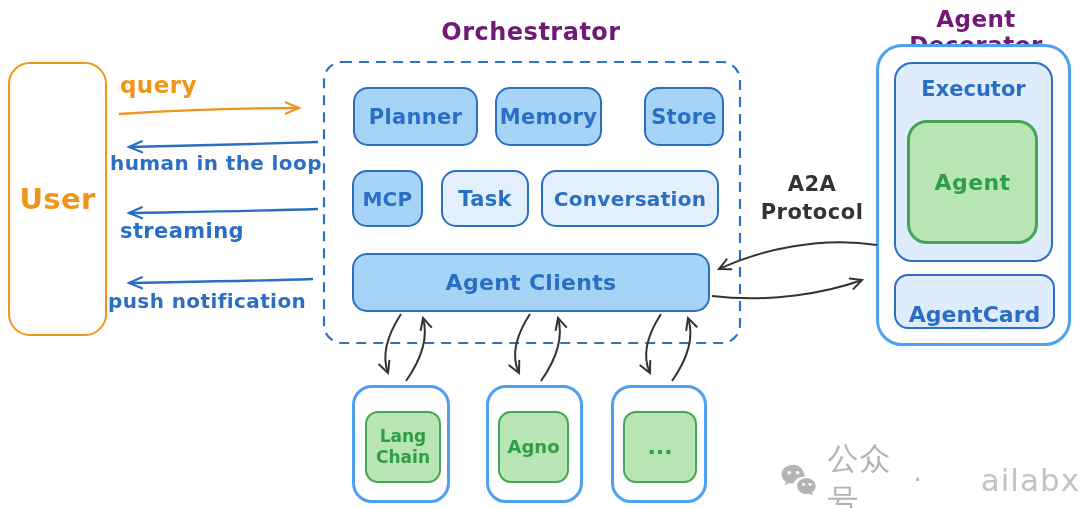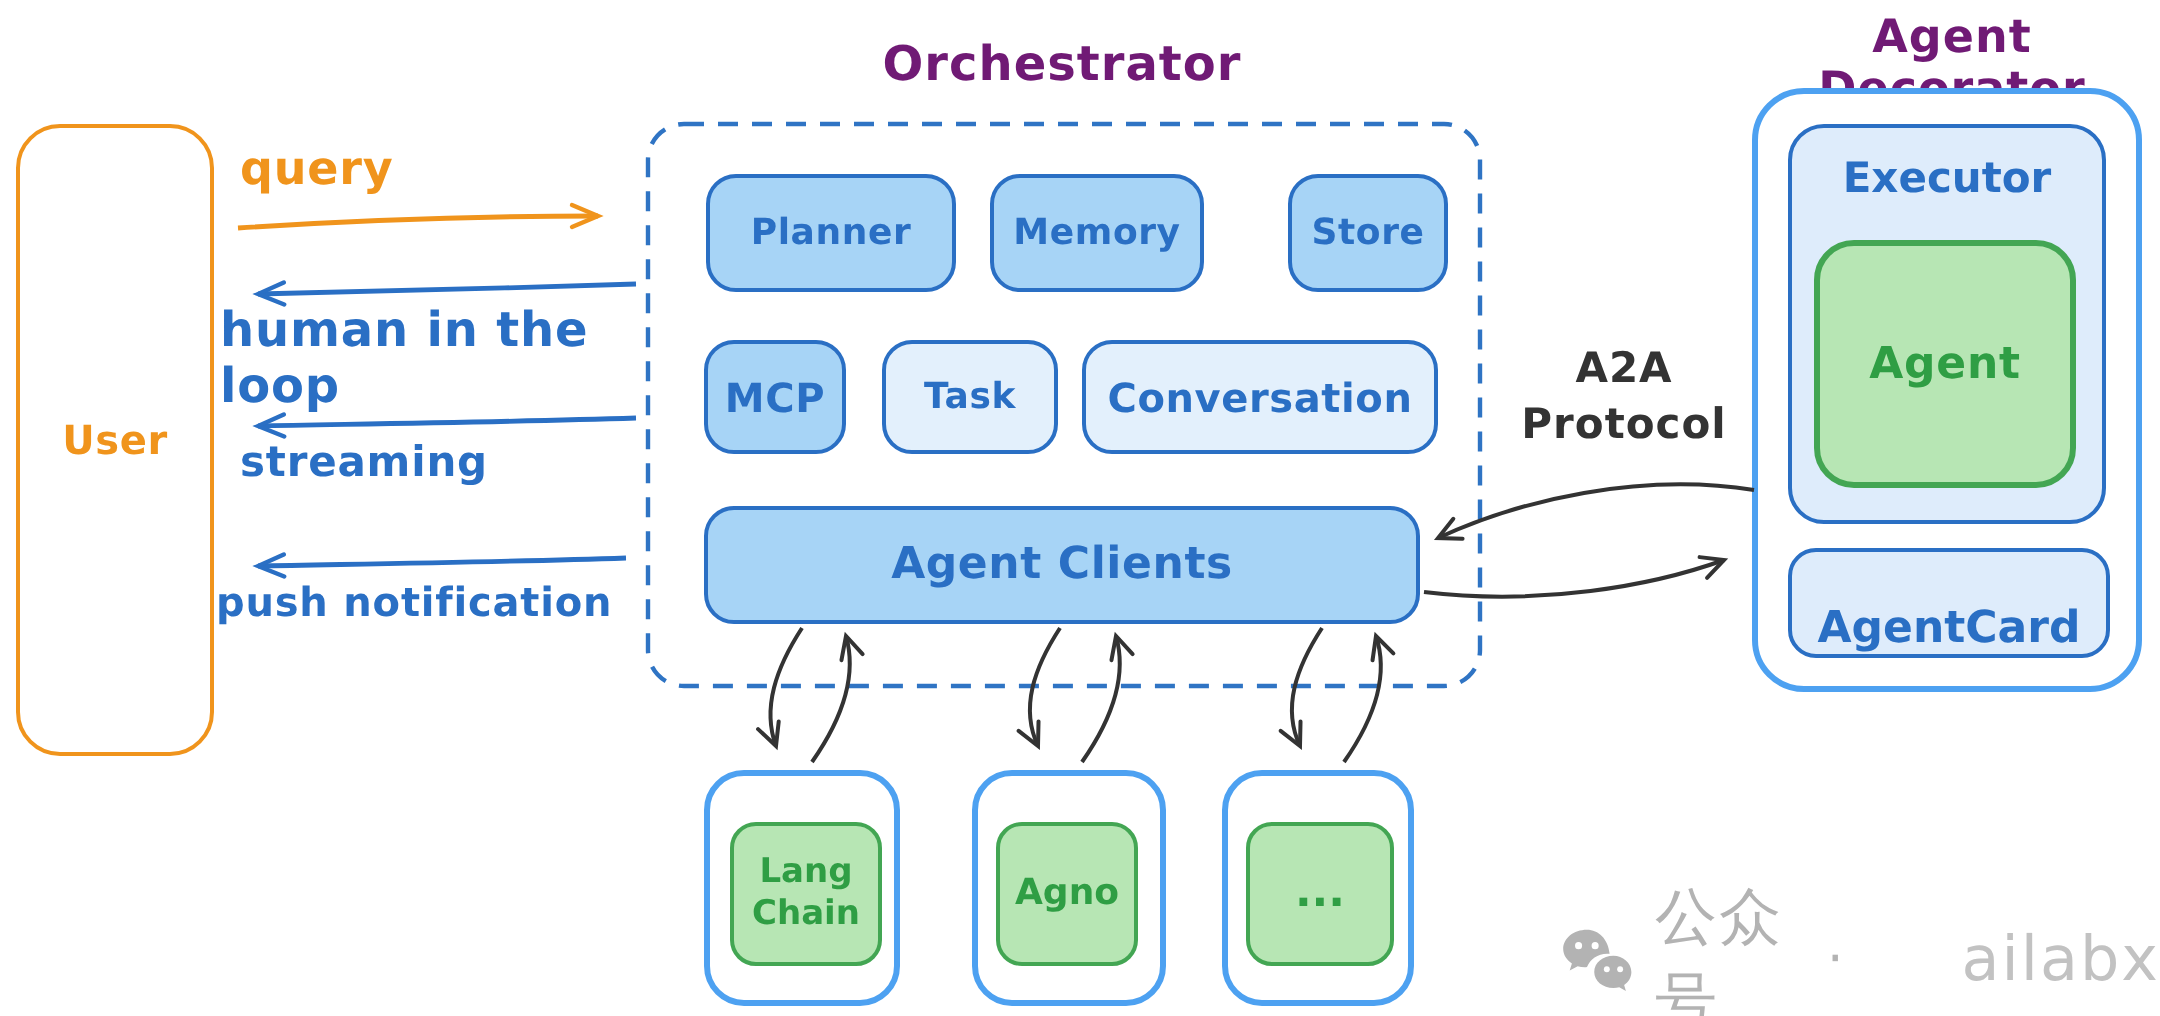--- a/index.html
+++ b/index.html
@@ -4,45 +4,45 @@
 <style>
   html,body{margin:0;padding:0;background:#fff;}
   .stage{
     position:relative;width:1080px;height:508px;background:#ffffff;
     font-family:"DejaVu Sans",sans-serif;overflow:hidden;
   }
   
   .node{
     position:absolute;display:flex;align-items:center;justify-content:center;
     border:2px solid #2a6fc4;border-radius:15px;color:#2a6fc4;
-    font-weight:600;font-size:18px;letter-spacing:.3px;box-sizing:border-box;
+    font-weight:600;font-size:21px;letter-spacing:.3px;box-sizing:border-box;
   }
   .fill-med{background:#a7d4f6;}
   .fill-light{background:#e3f0fc;}
   
   .planner{left:353px;top:87px;width:125px;height:59px;}
   .memory{left:495px;top:87px;width:107px;height:59px;}
   .store{left:644px;top:87px;width:80px;height:59px;}
   .mcp{left:352px;top:170px;width:71px;height:57px;font-size:20px;}
   .task{left:441px;top:170px;width:88px;height:57px;}
   .conversation{left:541px;top:170px;width:178px;height:57px;font-size:20px;}
   .agent-clients{left:352px;top:253px;width:358px;height:59px;font-size:22px;}
   
   .title{position:absolute;color:#701a75;font-weight:600;text-align:center;letter-spacing:.5px;}
   .orchestrator-title{left:322px;top:18px;width:418px;font-size:24px;}
   .decorator-title{left:876px;top:6px;width:200px;font-size:23px;}
   
   .user-box{
-    left:8px;top:62px;width:99px;height:316px;background:#fff;
-    border:2.5px solid #f0941c;border-radius:22px;color:#f0941c;font-size:20px;
+    left:8px;top:62px;width:99px;height:274px;background:#fff;
+    border:2.5px solid #f0941c;border-radius:22px;color:#f0941c;font-size:29px;
   }
   
   .flow-label{position:absolute;text-align:left;font-weight:600;letter-spacing:.4px;}
   .query-label{left:120px;top:72px;width:180px;font-size:23px;color:#f0941c;}
-  .human-label{left:110px;top:151px;width:214px;font-size:24px;color:#2a6fc4;}
+  .human-label{left:110px;top:151px;width:214px;font-size:20px;color:#2a6fc4;}
   .streaming-label{left:120px;top:219px;width:190px;font-size:21px;color:#2a6fc4;}
   .push-label{left:108px;top:289px;width:216px;font-size:20px;color:#2a6fc4;}
   
   .a2a-label{
     position:absolute;left:757px;top:170px;width:110px;text-align:center;
     color:#333;font-size:21px;font-weight:600;line-height:1.35;letter-spacing:.5px;
   }
   
   .decorator-outer{
     position:absolute;left:876px;top:44px;width:195px;height:302px;background:#fff;

